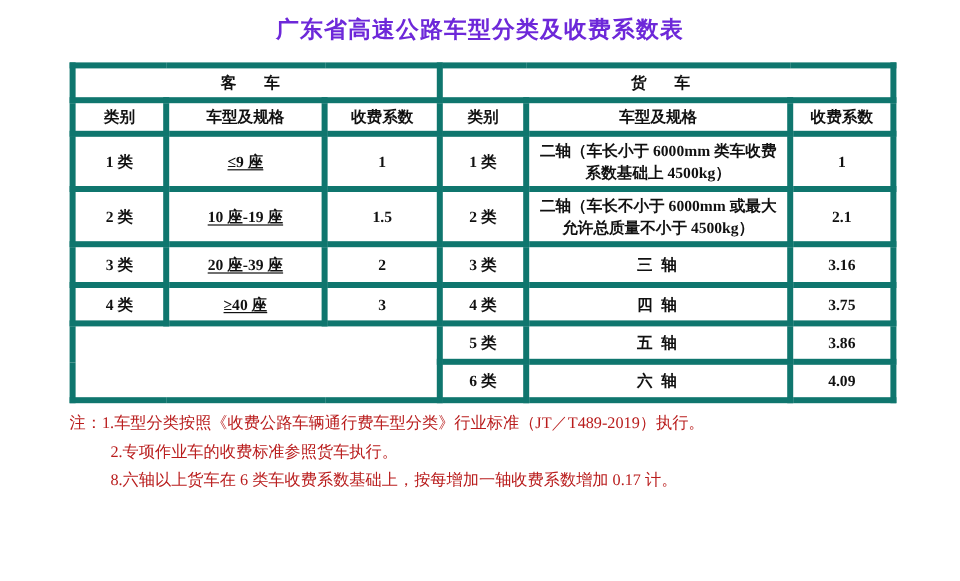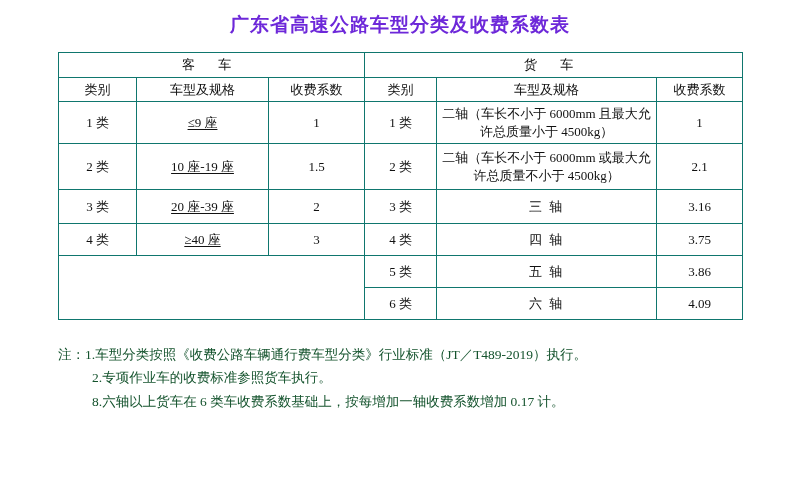--- a/index.html
+++ b/index.html
@@ -32,22 +32,22 @@
   .table-wrap {
     margin: 0 auto;
     width: 684px;
   }
   table.fee {
     border-collapse: collapse;
     width: 100%;
     table-layout: fixed;
   }
   table.fee td, table.fee th {
-    border: 1px solid #0f766e;
-    font-weight: normal;
+    border: 5px solid #0f766e;
+    font-weight: bold;
     font-size: 13px;
     text-align: center;
     vertical-align: middle;
     padding: 3px 4px;
     line-height: 1.35;
     color: #111;
   }
   .grp-head {
     font-size: 15px;
     letter-spacing: 10px;
@@ -75,24 +75,24 @@
     text-underline-offset: 2px;
   }
   .blank-cell {
     border-left: 1px solid #3a3a3a;
     border-right: 1px solid #3a3a3a;
     border-top: 1px solid #3a3a3a;
     border-bottom: 1px solid #3a3a3a;
   }
   .notes {
     width: 684px;
-    margin: 23px auto 0 auto;
+    margin: 5px auto 0 auto;
     font-size: 13.5px;
     line-height: 1.72;
-    color: #14532d;
+    color: #b91c1c;
   }
   .note-line {
     white-space: nowrap;
   }
   .note-indent {
     padding-left: 34px;
   }
   
   col.c-cat-p { width: 78px; }
   col.c-spec-p { width: 132px; }
@@ -130,21 +130,21 @@
           <td class="col-head">类别</td>
           <td class="col-head">车型及规格</td>
           <td class="col-head">收费系数</td>
         </tr>
 
         <tr style="height:40px;">
           <td class="cell-cat">1 类</td>
           <td class="cell-spec"><span class="underline-text">≤9 座</span></td>
           <td class="cell-coef">1</td>
           <td class="cell-cat">1 类</td>
-          <td class="cell-spec-wide">二轴（车长不小于 6000mm 且最大允许总质量小于 4500kg）</td>
+          <td class="cell-spec-wide">二轴（车长小于 6000mm 类车收费系数基础上 4500kg）</td>
           <td class="cell-coef">1</td>
         </tr>
 
         <tr style="height:46px;">
           <td class="cell-cat">2 类</td>
           <td class="cell-spec"><span class="underline-text">10 座-19 座</span></td>
           <td class="cell-coef">1.5</td>
           <td class="cell-cat">2 类</td>
           <td class="cell-spec-wide">二轴（车长不小于 6000mm 或最大允许总质量不小于 4500kg）</td>
           <td class="cell-coef">2.1</td>

